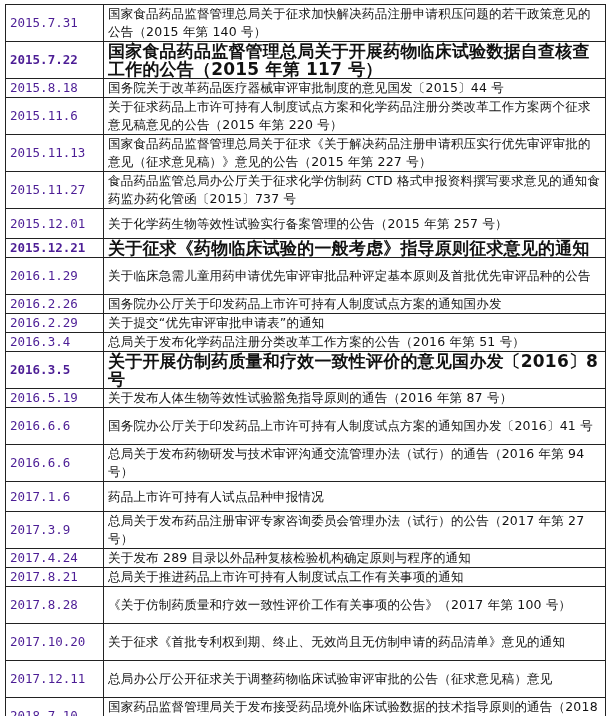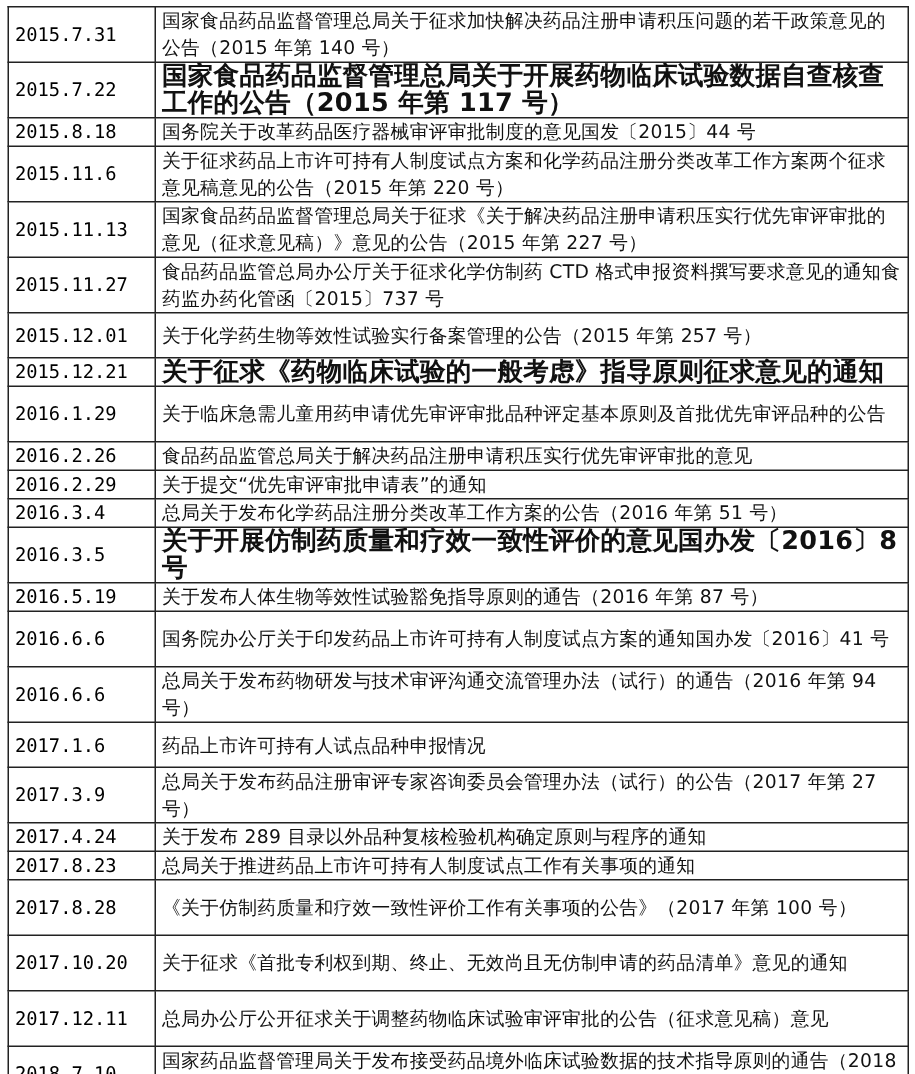--- a/index.html
+++ b/index.html
@@ -3,24 +3,24 @@
 <meta charset="utf-8">
 <style>
   html, body { margin:0; padding:0; background:#ffffff; }
   body { width:610px; height:716px; position:relative; overflow:hidden;
          font-family: "DejaVu Sans", "Liberation Sans", sans-serif; color:#111; }
   table.tl { position:absolute; left:5px; top:4px; width:601px;
              border-collapse:collapse; table-layout:fixed; }
   table.tl td { border:1px solid #222; padding:0 4px; vertical-align:middle;
                 font-size:12.5px; line-height:18px; overflow:hidden; }
   td.date { width:89px; font-family:"DejaVu Sans Mono","Liberation Mono",monospace;
-            font-size:11.5px; padding-left:6px; color:#000000; }
+            font-size:11.5px; padding-left:6px; color:#4c1d95; }
   td.title { padding-left:6px; letter-spacing:0.2px; }
   td.title.bold { font-weight:bold; font-size:17px; }
-  td.date.bold { font-weight:normal; }
+  td.date.bold { font-weight:bold; }
 </style>
 </head>
 <body>
 
 <table class="tl">
   <tbody id="tbody">
       <tr style="height: 36px;">
         <td class="date">2015.7.31</td>
         <td class="title">国家食品药品监督管理总局关于征求加快解决药品注册申请积压问题的若干政策意见的公告（2015 年第 140 号）</td>
       </tr>
@@ -51,21 +51,21 @@
       <tr style="height: 19px;">
         <td class="date bold">2015.12.21</td>
         <td class="title bold">关于征求《药物临床试验的一般考虑》指导原则征求意见的通知</td>
       </tr>
       <tr style="height: 37px;">
         <td class="date">2016.1.29</td>
         <td class="title">关于临床急需儿童用药申请优先审评审批品种评定基本原则及首批优先审评品种的公告</td>
       </tr>
       <tr style="height: 19px;">
         <td class="date">2016.2.26</td>
-        <td class="title">食品药品监管总局关于解决药品注册申请积压实行优先审评审批的意见</td>
+        <td class="title">国务院办公厅关于印发药品上市许可持有人制度试点方案的通知国办发</td>
       </tr>
       <tr style="height: 19px;">
         <td class="date">2016.2.29</td>
         <td class="title">关于提交“优先审评审批申请表”的通知</td>
       </tr>
       <tr style="height: 18px;">
         <td class="date">2016.3.4</td>
         <td class="title">总局关于发布化学药品注册分类改革工作方案的公告（2016 年第 51 号）</td>
       </tr>
       <tr style="height: 19px;">
@@ -90,21 +90,21 @@
       </tr>
       <tr style="height: 37px;">
         <td class="date">2017.3.9</td>
         <td class="title">总局关于发布药品注册审评专家咨询委员会管理办法（试行）的公告（2017 年第 27 号）</td>
       </tr>
       <tr style="height: 19px;">
         <td class="date">2017.4.24</td>
         <td class="title">关于发布 289 目录以外品种复核检验机构确定原则与程序的通知</td>
       </tr>
       <tr style="height: 18px;">
-        <td class="date">2017.8.23</td>
+        <td class="date">2017.8.21</td>
         <td class="title">总局关于推进药品上市许可持有人制度试点工作有关事项的通知</td>
       </tr>
       <tr style="height: 37px;">
         <td class="date">2017.8.28</td>
         <td class="title">《关于仿制药质量和疗效一致性评价工作有关事项的公告》（2017 年第 100 号）</td>
       </tr>
       <tr style="height: 37px;">
         <td class="date">2017.10.20</td>
         <td class="title">关于征求《首批专利权到期、终止、无效尚且无仿制申请的药品清单》意见的通知</td>
       </tr>

